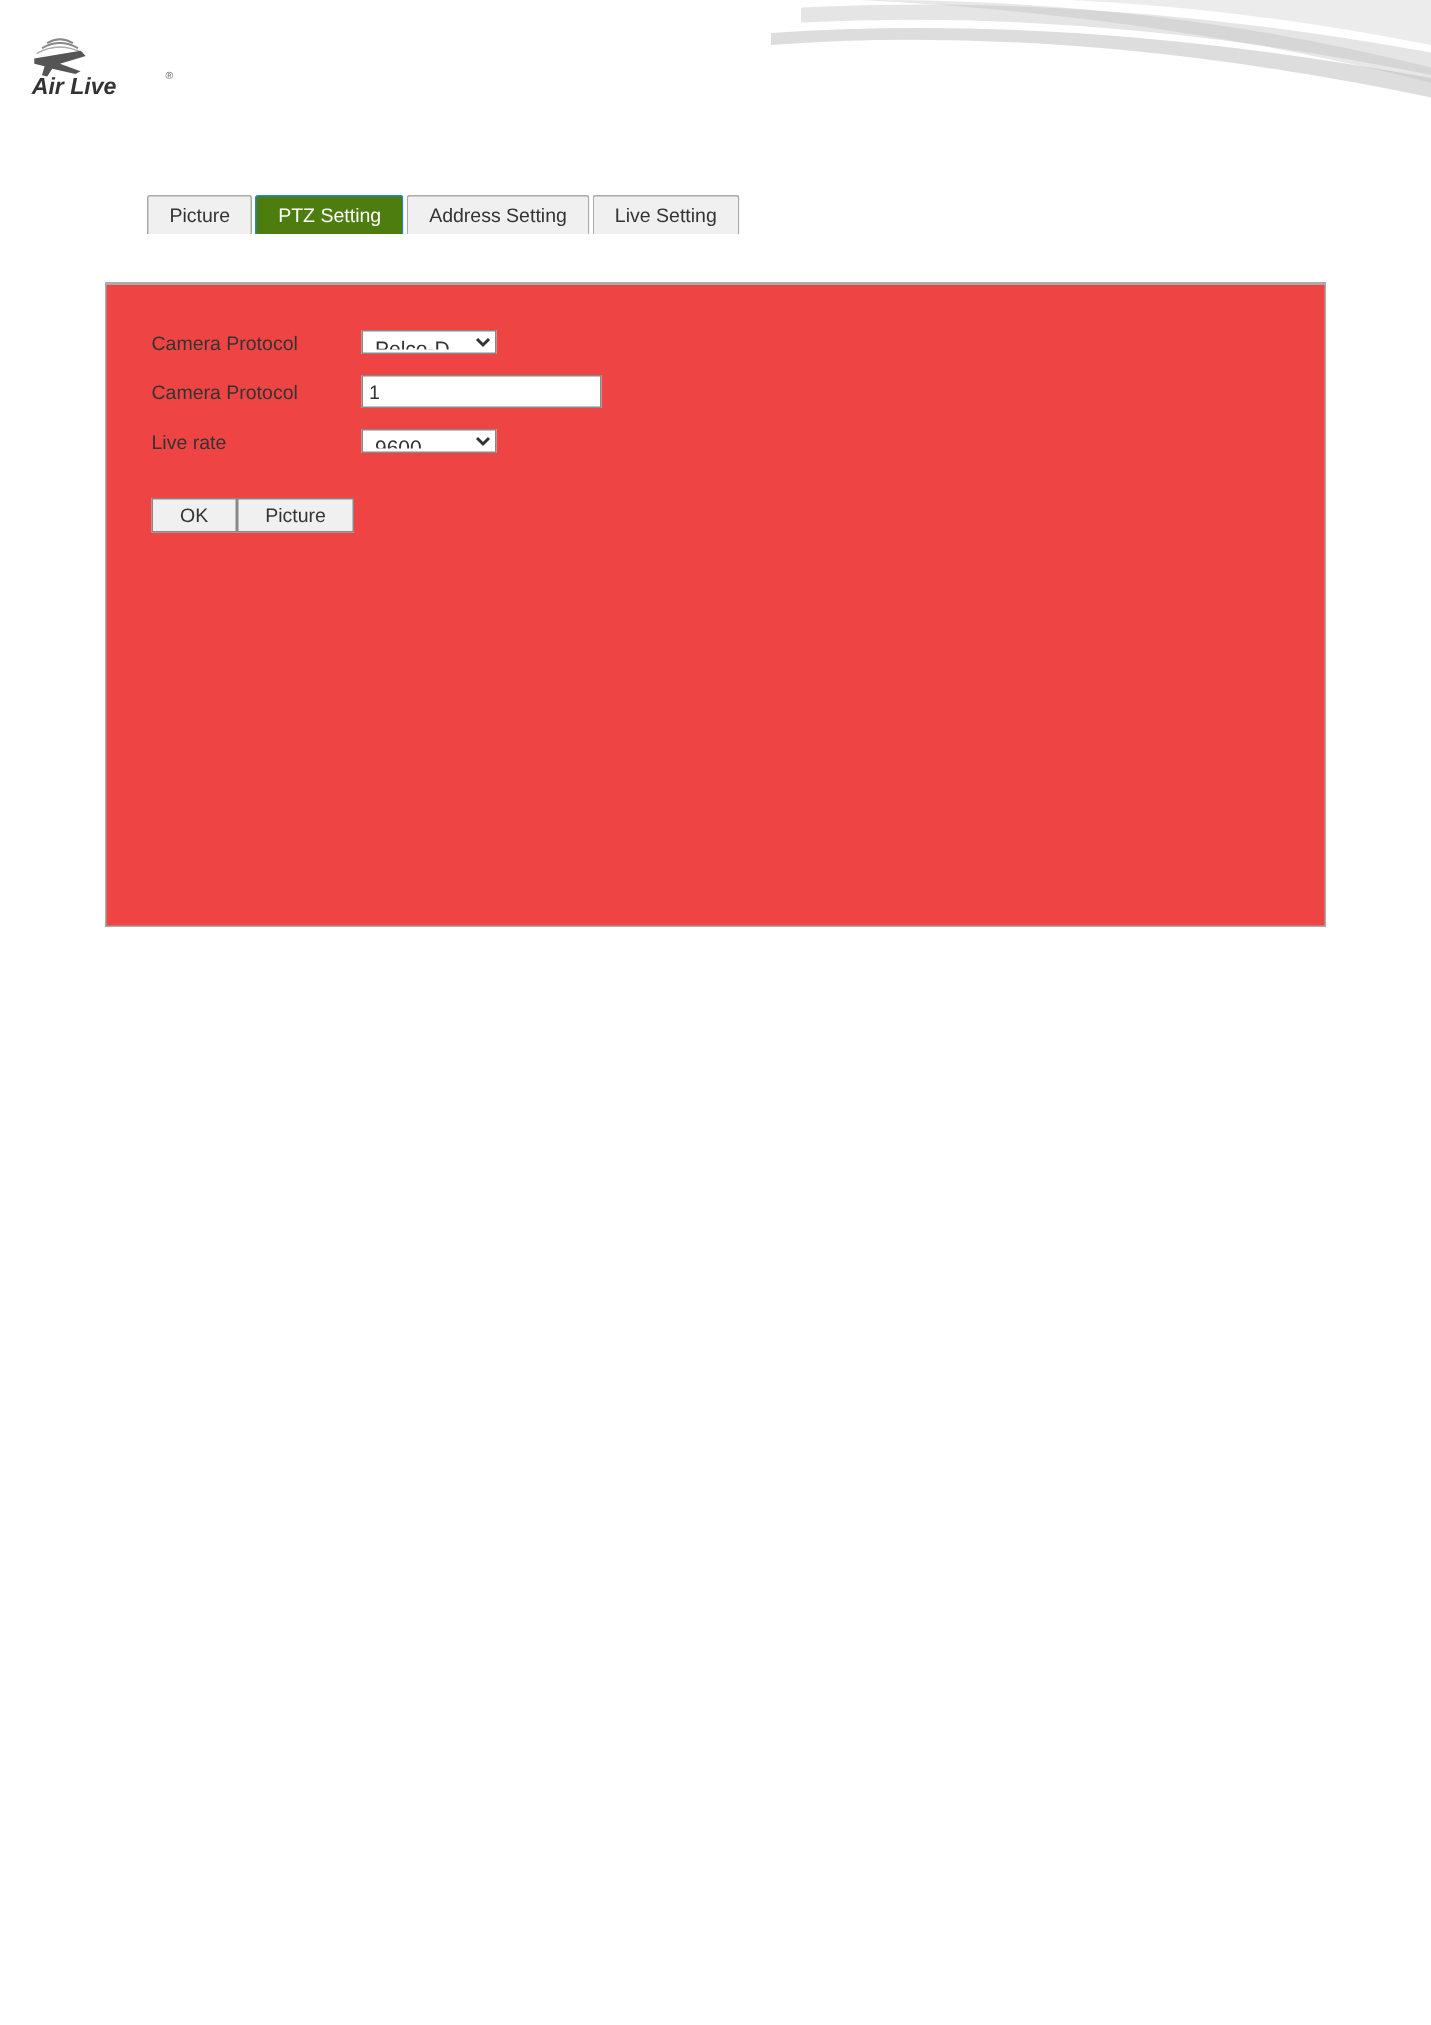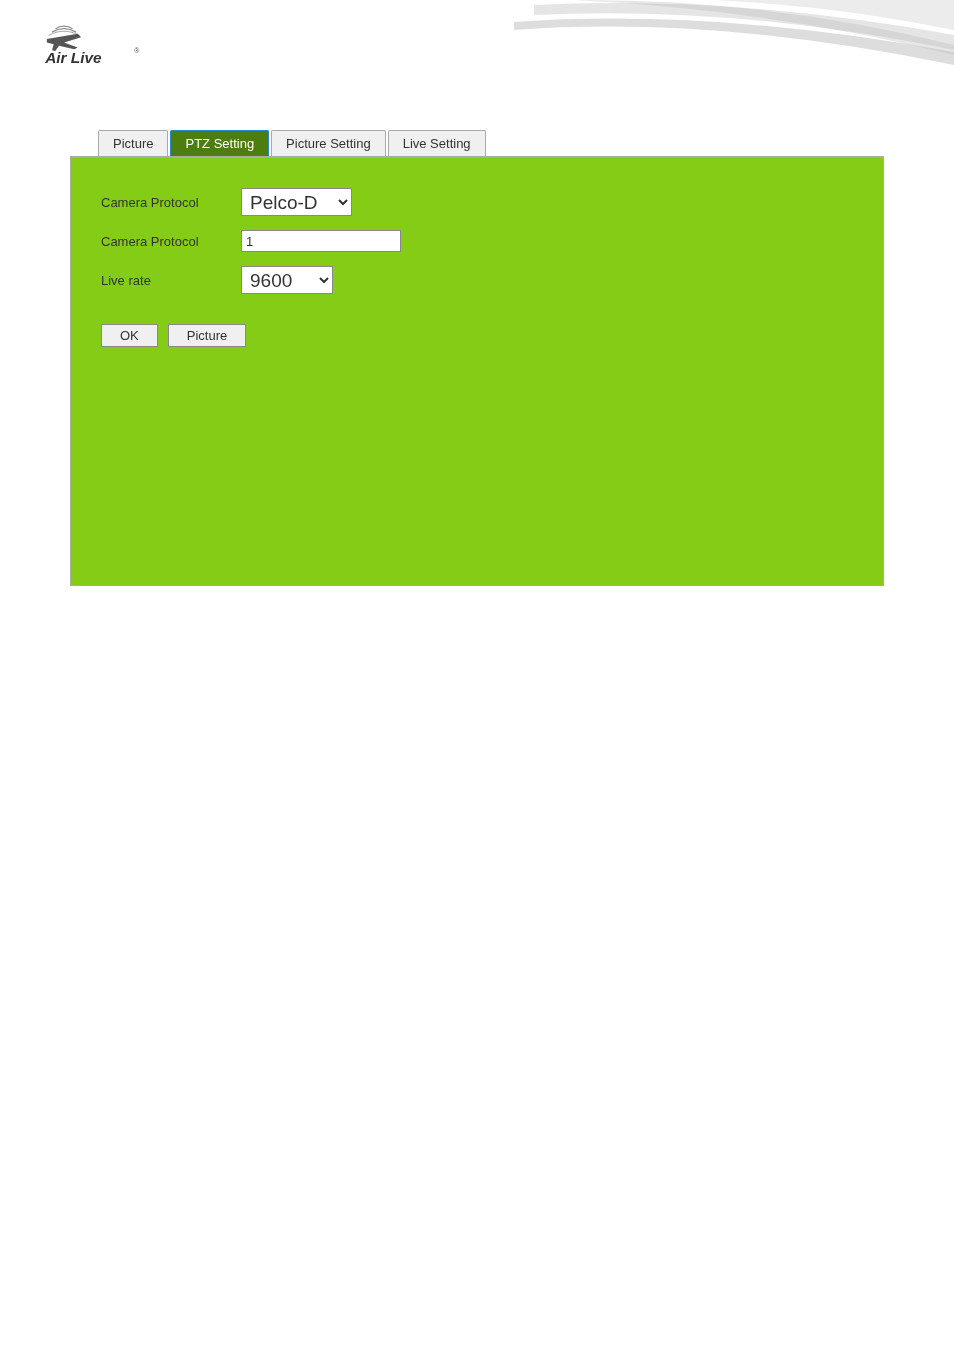--- a/index.html
+++ b/index.html
@@ -20,21 +20,21 @@
       position: relative;
       width: 100%;
       height: 110px;
       background: #fff;
       overflow: hidden;
     }
 
     .logo-area {
       position: absolute;
       top: 18px;
-      left: 40px;
+      left: 16px;
       display: flex;
       align-items: flex-end;
     }
 
     .logo-svg {
       width: 120px;
       height: 60px;
     }
 
     
@@ -75,63 +75,64 @@
       background: #4d7c0f;
       color: #fff;
       border-color: #2288cc;
     }
 
     
     .settings-panel {
       border: 1px solid #aaa;
       border-top: 2px solid #aaa;
       padding: 30px 30px 20px 30px;
-      background: #84cc16;
+      background: #ef4444;
       min-height: 430px;
+      margin-top: 32px;
     }
 
     .form-group {
       display: flex;
       align-items: center;
       margin-bottom: 14px;
     }
 
     .form-label {
       width: 140px;
       font-size: 13px;
       color: #333;
       text-align: left;
     }
 
     .form-control-select {
       border: 1px solid #888;
       background: #fff;
-      font-size: 19px;
+      font-size: 14px;
       padding: 2px 4px;
-      height: 28px;
+      height: 16px;
       min-width: 90px;
       color: #333;
       appearance: auto;
     }
 
     .form-control-input {
       border: 1px solid #888;
       background: #fff;
       font-size: 13px;
       padding: 2px 4px;
       height: 22px;
       width: 160px;
       color: #333;
     }
 
     
     .button-area {
       margin-top: 20px;
       display: flex;
-      gap: 10px;
+      gap: 0;
       padding-top: 10px;
     }
 
     .btn {
       padding: 3px 18px;
       border: 1px solid #888;
       background: #f0f0f0;
       font-size: 13px;
       cursor: pointer;
       color: #333;
@@ -163,21 +164,21 @@
     <path d="M60,30 Q260,15 500,65 Q500,58 500,52 Q260,8 60,22 Z" fill="#aaaaaa" opacity="0.4"></path>
     <path d="M120,0 Q320,10 500,55 L500,45 Q320,0 130,0 Z" fill="#bbbbbb" opacity="0.35"></path>
   </svg>
 </div>
 
 <div class="main-content">
 
   <div class="tab-bar">
     <div class="tab">Picture</div>
     <div class="tab active">PTZ Setting</div>
-    <div class="tab">Picture Setting</div>
+    <div class="tab">Address Setting</div>
     <div class="tab">Live Setting</div>
   </div>
 
   <div class="settings-panel">
 
     <div class="form-group">
       <label class="form-label">Camera Protocol</label>
       <select class="form-control-select">
         <option>Pelco-D</option>
         <option>Pelco-P</option>

